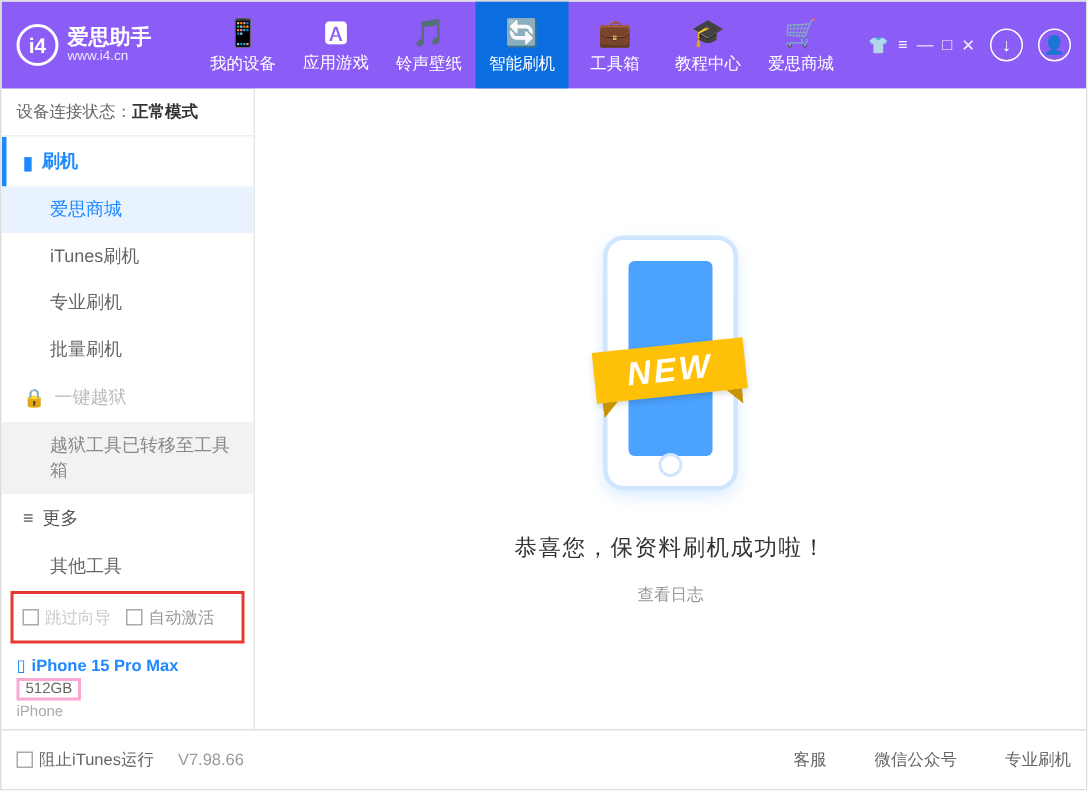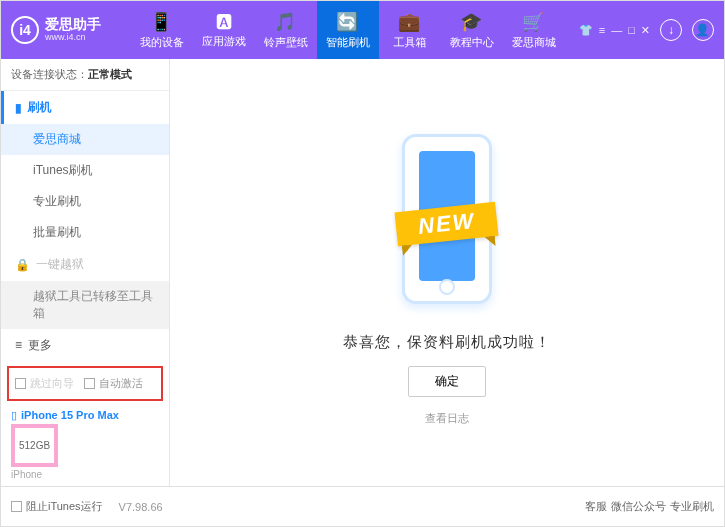--- a/index.html
+++ b/index.html
@@ -34,42 +34,42 @@
 .menu-sub.active { color: #1e88ff; background: #e9f3ff; }
 .menu-sub.info { background: #f2f2f2; color: #888; line-height: 1.4; cursor: default; }
 .menu-group.locked { color: #bbb; }
 .menu-icon { font-size: 12px; }
 .highlight-box { border: 2px solid #e53935; margin: 6px 6px 2px 6px; padding: 8px 6px; display: flex; align-items: center; gap: 10px; }
 .chk { display: flex; align-items: center; gap: 4px; color: #999; font-size: 11px; }
 .chk.dis { color: #ccc; }
 .chk-box { width: 11px; height: 11px; border: 1px solid #aaa; background: #fff; }
 .device-info { padding: 6px 10px; font-size: 11px; }
 .device-info .name { color: #1e88ff; font-weight: bold; }
-.device-info .badge { display: inline-block; border: 4px solid #f9a8d4; padding: 12px 4px; font-size: 10px; color: #666; margin-top: 2px; }
+.device-info .badge { display: inline-block; border: 2px solid #f9a8d4; padding: 0 4px; font-size: 10px; color: #666; margin-top: 2px; }
 .device-info .type { font-size: 10px; color: #aaa; margin-top: 2px; }
 .dev-icon { color: #1e88ff; margin-right: 4px; }
 
 
 .main { flex: 1; display: flex; flex-direction: column; align-items: center; justify-content: center; gap: 14px; background: #fff; }
 .phone-img { width: 150px; height: 200px; position: relative; display: flex; align-items: center; justify-content: center; }
 .phone-frame { width: 90px; height: 170px; background: #fff; border: 3px solid #d0e6ff; border-radius: 14px; position: relative; display: flex; flex-direction: column; align-items: center; box-shadow: 0 4px 10px rgba(30,136,255,0.15); }
 .phone-frame::before { content: ""; width: 56px; height: 130px; background: #4ba3ff; border-radius: 4px; margin-top: 14px; }
 .phone-frame::after { content: ""; width: 12px; height: 12px; border: 2px solid #d0e6ff; border-radius: 50%; position: absolute; bottom: 6px; }
 .ribbon { position: absolute; background: #ffc107; color: #fff; font-weight: bold; font-style: italic; font-size: 22px; padding: 4px 22px; transform: rotate(-6deg); box-shadow: 0 2px 4px rgba(0,0,0,.15); letter-spacing: 2px; top: 88px; }
 .ribbon::before, .ribbon::after { content: ""; position: absolute; top: 100%; border: 5px solid #c89200; border-bottom-color: transparent; }
 .ribbon::before { left: 4px; border-right-color: transparent; }
 .ribbon::after { right: 4px; border-left-color: transparent; }
 .msg { font-size: 15px; color: #333; letter-spacing: 1px; }
 .ok-btn { border: 1px solid #ccc; background: #fff; padding: 6px 26px; cursor: pointer; font-size: 12px; border-radius: 2px; }
 .view-log { font-size: 11px; color: #999; cursor: pointer; }
 
 
 .footer { height: 40px; border-top: 1px solid #e0e0e0; display: flex; align-items: center; padding: 0 10px; font-size: 11px; color: #666; gap: 16px; }
 .footer .chk { color: #666; }
-.footer-right { margin-left: auto; display: flex; gap: 4px; align-items: center; }
+.footer-right { margin-left: auto; display: flex; gap: 32px; align-items: center; }
 .footer-right span { cursor: pointer; }
 .version { color: #999; }
 </style>
 </head>
 <body>
 
 <div class="app">
   <div class="header">
     <div class="logo-wrap">
       <div class="logo-circle">i4</div>
@@ -163,21 +163,20 @@
         <div class="type">iPhone</div>
       </div>
     </div>
 
     <div class="main">
       <div class="phone-img">
         <div class="phone-frame"></div>
         <div class="ribbon">NEW</div>
       </div>
       <div class="msg">恭喜您，保资料刷机成功啦！</div>
-      <button class="ok-btn">确定</button>
       <div class="view-log">查看日志</div>
     </div>
   </div>
 
   <div class="footer">
     <label class="chk">
         <span class="chk-box"></span>
         <span>阻止iTunes运行</span>
       </label>
     <span class="version">V7.98.66</span>

